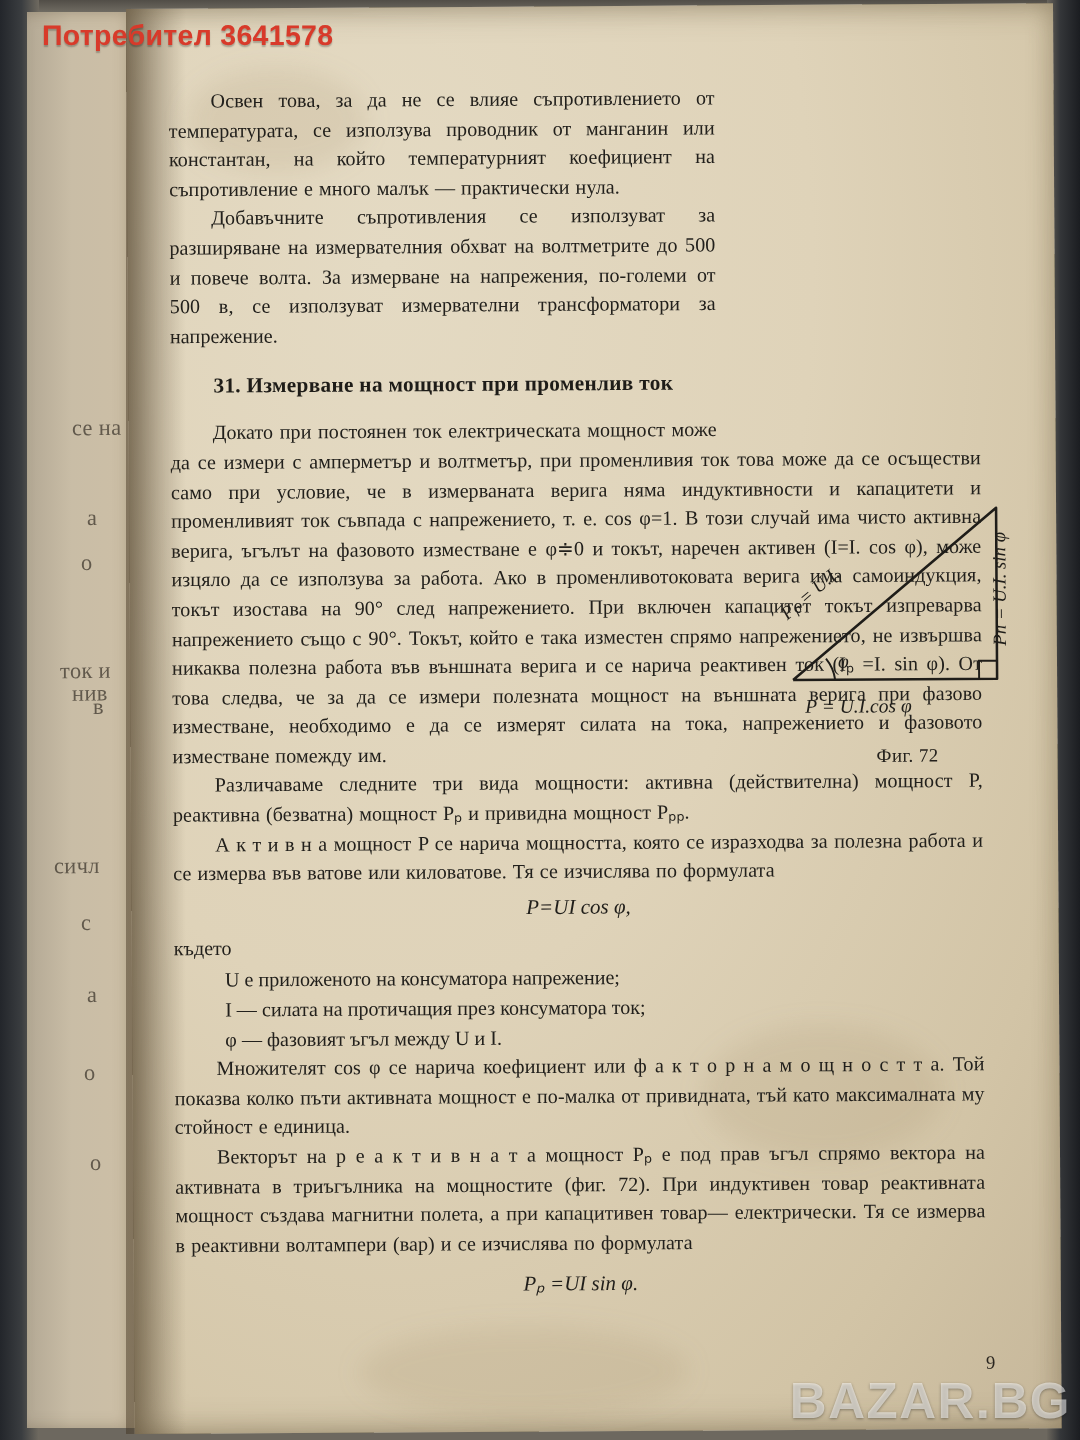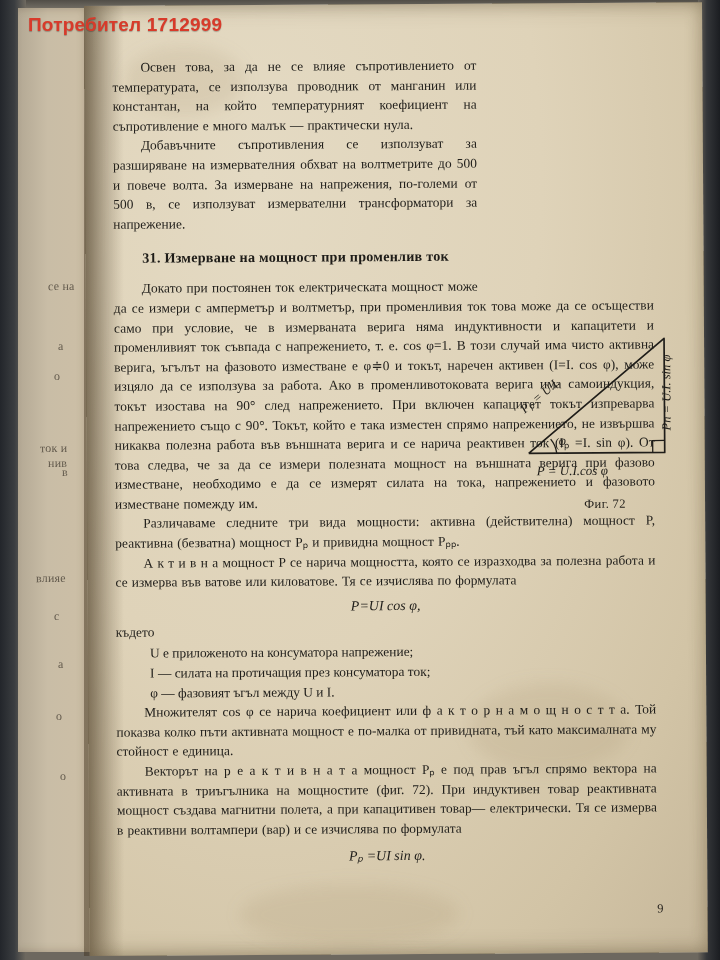--- a/index.html
+++ b/index.html
@@ -45,21 +45,21 @@
     position: absolute;
     left: 18px; top: 8px;
     width: 74px; height: 944px;
     background: linear-gradient(to right, #b3a894 0%, #c9bda6 40%, #cdbfa6 100%);
     box-shadow: inset -6px 0 10px rgba(90,75,50,.35);
     overflow: hidden;
   }
   .page-left .fragment {
     position: absolute;
     color: #3a332a;
-    font-size: 12px;
+    font-size: 15px;
     line-height: 16px;
     opacity: .72;
     transform: rotate(-0.6deg);
     letter-spacing: .2px;
     white-space: pre;
   }
   
   .page-main {
     position: absolute;
     left: 84px; top: 6px;
@@ -198,21 +198,21 @@
   <div class="spine-left"></div>
   <div class="spine-right"></div>
 
   <div class="page-left">
     <div class="fragment" style="left:30px; top:270px;">се на</div>
     <div class="fragment" style="left:40px; top:330px;">а</div>
     <div class="fragment" style="left:36px; top:360px;">о</div>
     <div class="fragment" style="left:22px; top:408px;margin-top:24px;">ток и</div>
     <div class="fragment" style="left:30px; top:447px;">нив</div>
     <div class="fragment" style="left:44px; top:456px;">в</div>
-    <div class="fragment" style="left:18px; top:562px;">влияе</div>
+    <div class="fragment" style="left:18px; top:562px;">сичл</div>
     <div class="fragment" style="left:36px; top:600px;">с</div>
     <div class="fragment" style="left:40px; top:648px;">а</div>
     <div class="fragment" style="left:38px; top:700px;">о</div>
     <div class="fragment" style="left:42px; top:760px;">о</div>
   </div>
 
   <div class="page-main">
 
     <div class="blotch" style="left:40px; top:40px; width:120px; height:70px;"></div>
     <div class="blotch" style="left:380px; top:680px; width:160px; height:90px;"></div>
@@ -260,14 +260,15 @@
         <text x="22" y="172" font-family="Liberation Serif, serif" font-size="13" font-style="italic" fill="#1f1d19" id="figlbl-base">P = U.I.cos φ</text>
       </svg>
       <div class="figcap">Фиг. 72</div>
     </div>
 
     <div class="pageno">9</div>
   </div>
 
   <div class="shadow-gutter"></div>
 
-  <div class="user-badge">Потребител 1712999</div>
+  <div class="user-badge">Потребител 3641578</div>
+  <div class="bazar">BAZAR.BG</div>
 </div>
 
 </body></html>

